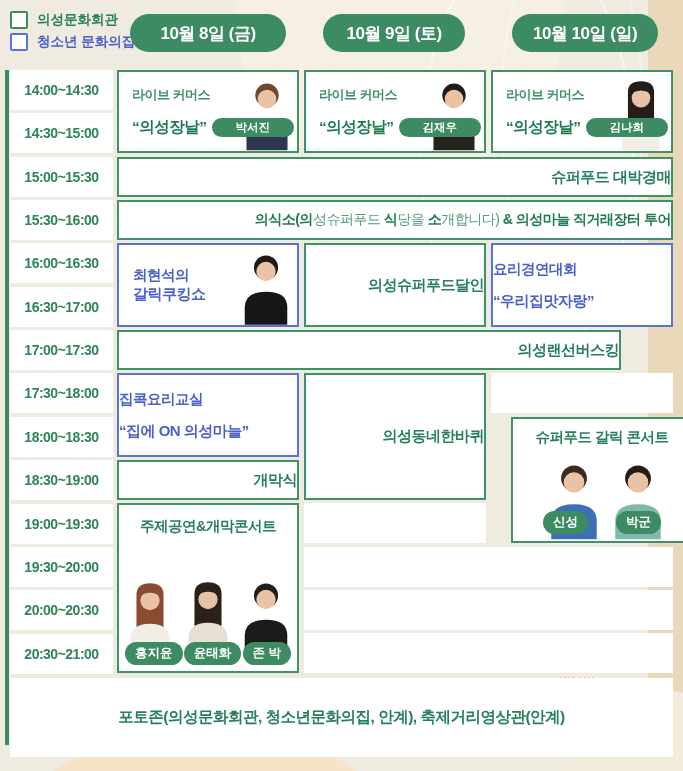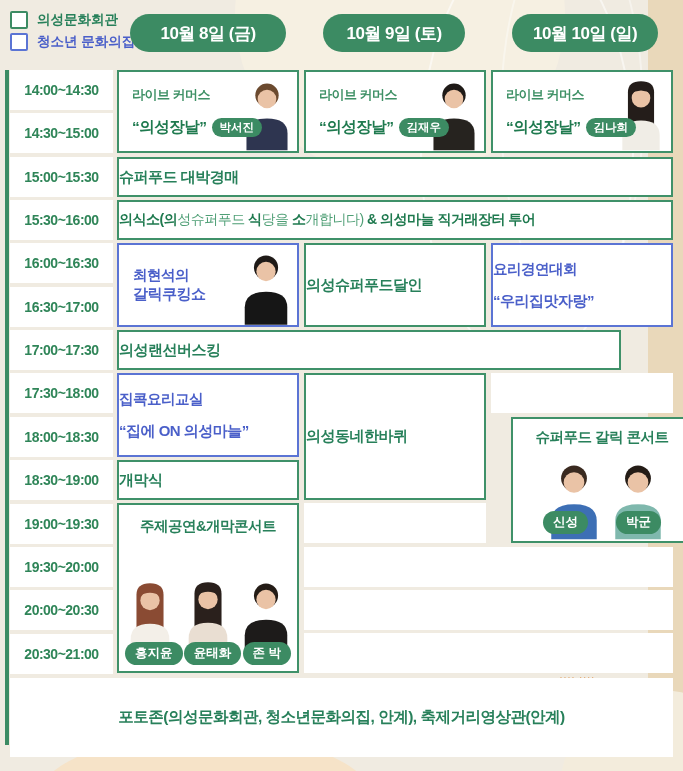--- a/index.html
+++ b/index.html
@@ -42,39 +42,39 @@
 
   
   .cell{position:absolute;background:#ffffff;z-index:2;box-sizing:border-box;}
   .time-cell{
     left:10px;width:103px;height:40px;
     display:flex;align-items:center;justify-content:center;
     color:#2f8558;font-weight:bold;font-size:14px;letter-spacing:-0.5px;
   }
   .bordered-green{border:2.5px solid #3f9169;}
   .bordered-blue{border:2.5px solid #5b74d4;}
-  .center{display:flex;align-items:center;justify-content:flex-start;}
+  .center{display:flex;align-items:center;justify-content:flex-end;}
   .banner-text{color:#27805a;font-weight:bold;font-size:15px;letter-spacing:-0.5px;text-align:center;}
   .seg-b{color:#1f7a4f;font-weight:800;}
   .seg-r{color:#4f9f76;font-weight:500;}
   .col-center{display:flex;flex-direction:column;align-items:flex-start;justify-content:center;gap:13px;}
   .blue-line1{color:#4a5fc9;font-weight:bold;font-size:14.5px;letter-spacing:-0.5px;}
   .blue-line2{color:#4a5fc9;font-weight:800;font-size:15px;letter-spacing:-0.5px;}
 
   .live-cell{overflow:hidden;}
   .live-text{
     position:absolute;left:13px;top:0;height:100%;
     display:flex;flex-direction:column;justify-content:center;gap:13px;z-index:2;
   }
   .live-line1{color:#3f9166;font-weight:bold;font-size:13px;letter-spacing:-0.5px;}
   .live-line2{display:flex;align-items:center;gap:5px;}
   .live-title{color:#1f7a4f;font-weight:800;font-size:15.5px;letter-spacing:-0.5px;}
   .badge{
     background:#3c8b63;color:#ffffff;border-radius:12px;
-    font-size:11.5px;font-weight:bold;padding:2px 8px;white-space:nowrap;
+    font-size:11.5px;font-weight:bold;padding:2px 24px;white-space:nowrap;
   }
   .photo{position:absolute;bottom:0;z-index:1;}
   .photo-right{right:2px;}
 
   .choi-text{
     position:absolute;left:14px;top:0;height:100%;
     display:flex;flex-direction:column;justify-content:center;z-index:2;
   }
   .concert-cell{overflow:hidden;}
   .concert-title{

